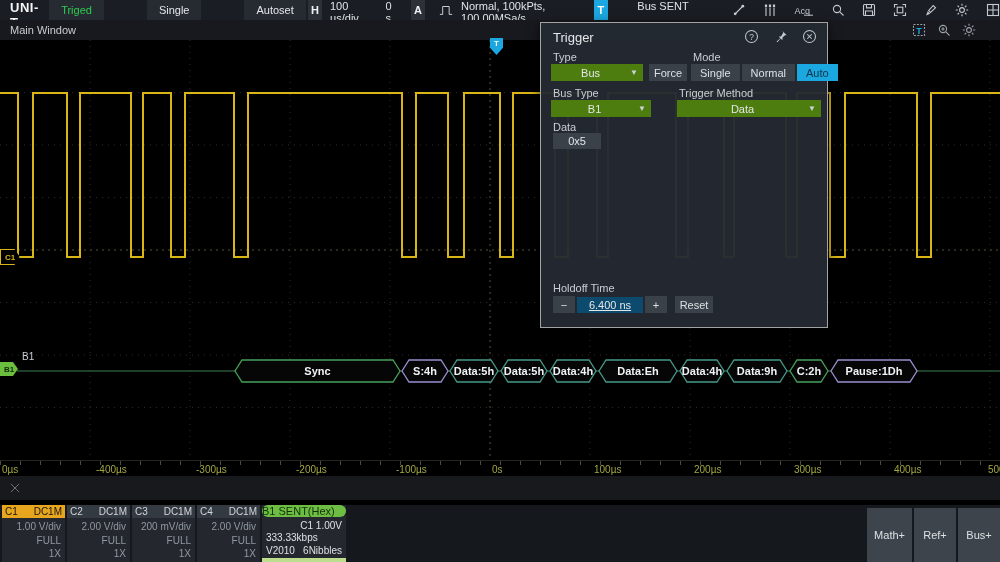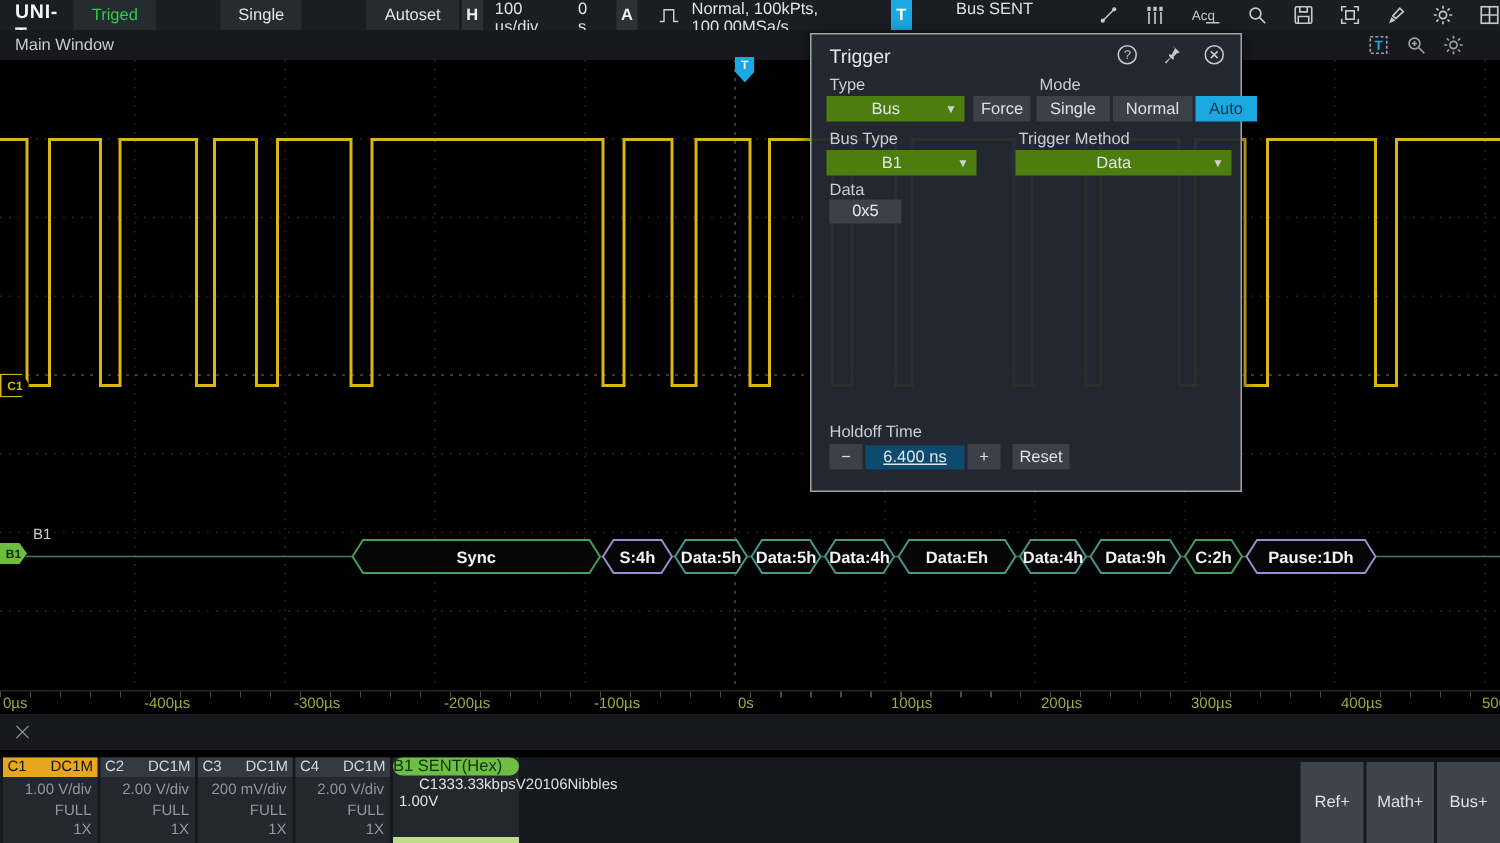--- a/index.html
+++ b/index.html
@@ -54,21 +54,21 @@
              display:flex;align-items:stretch;}
   .chpanel{width:63px;margin-left:2px;display:flex;flex-direction:column;background:#24282e;}
   .chpanel .hd{height:13px;display:flex;justify-content:space-between;align-items:center;
                padding:0 3px;font-size:10px;}
   .hd.orange{background:#e8a61e;color:#141414;}
   .hd.dark{background:#343a41;color:#d3d7db;}
   .hd.green{background:#6fbe44;color:#123008;border-radius:6px;}
   .chpanel .rows{flex:1;display:flex;flex-direction:column;justify-content:space-evenly;
                  padding:1px 4px;color:#9098a0;font-size:10px;text-align:right;}
   .buspanel{width:84px;margin-left:2px;display:flex;flex-direction:column;background:#24282e;}
-  .buspanel .rows{flex:1;display:flex;flex-direction:row;justify-content:space-evenly;
+  .buspanel .rows{flex:1;display:flex;flex-direction:column;justify-content:space-evenly;
                   padding:1px 4px;color:#dde1e4;font-size:10px;}
   .r-right{text-align:right;} .r-left{text-align:left;}
   .r-split{display:flex;justify-content:space-between;}
   .busbar-green{height:4px;background:#bddc8e;}
   .bb-buttons{margin-left:auto;display:flex;gap:2px;padding:3px 0 0 0;}
   .bb-btn{min-width:28px;padding:0 7px;background:#3d444c;color:#dde0e3;display:flex;
           align-items:center;justify-content:center;font-size:11px;}
   
   .dialog{position:absolute;left:540px;top:22px;width:286px;height:304px;z-index:20;
           background:rgba(36,42,50,.96);border:1px solid #a3a3a3;box-shadow:0 2px 10px rgba(0,0,0,.6);}
@@ -350,22 +350,22 @@
         <div class="r-right">C1 1.00V</div>
         <div class="r-left">333.33kbps</div>
         <div class="r-split">
           <span>V2010</span>
           <span>6Nibbles</span>
         </div>
       </div>
       <div class="busbar-green"></div>
     </div>
     <div class="bb-buttons" id="bb-buttons">
+        <div class="bb-btn">Math+</div>
         <div class="bb-btn">Ref+</div>
-        <div class="bb-btn">Math+</div>
         <div class="bb-btn">Bus+</div>
       </div>
   </div>
 
   <div class="dialog">
     <div class="dlg-title">Trigger</div>
     <div class="dlg-icons">
       <span class="icon">
         <svg viewBox="0 0 16 16" fill="none" stroke="currentColor">
             <circle cx="8" cy="8" r="6.4"></circle>

